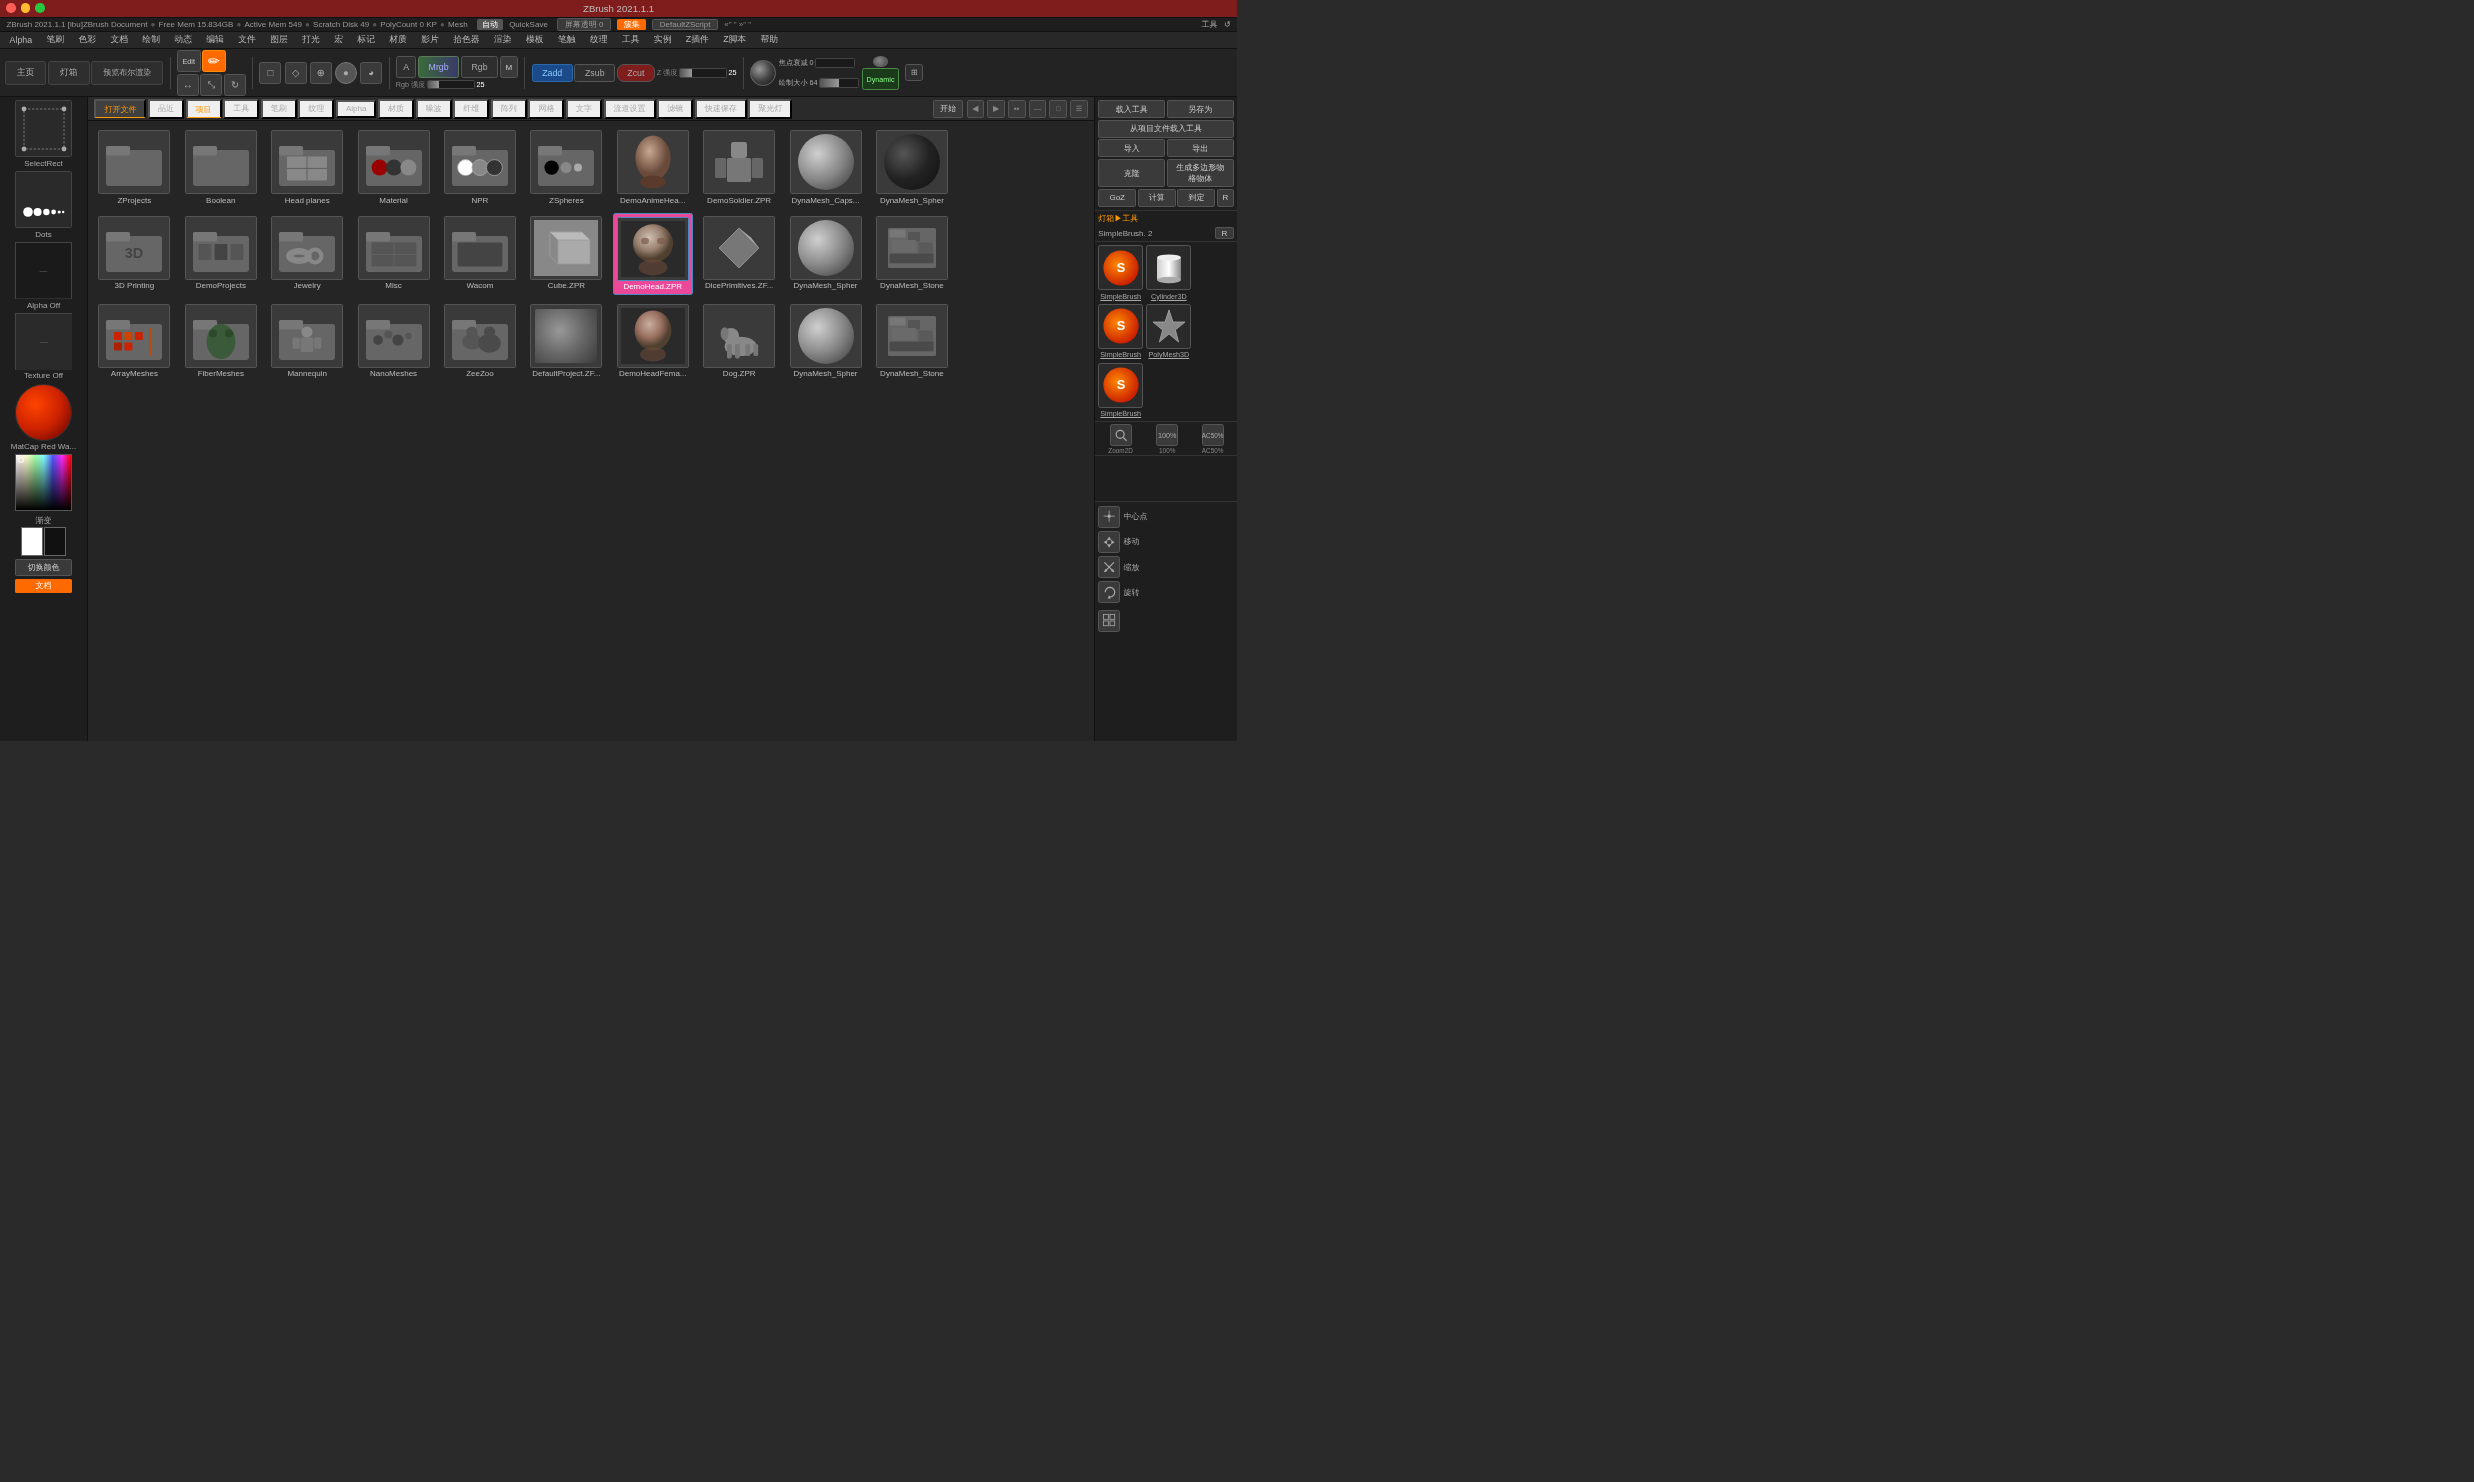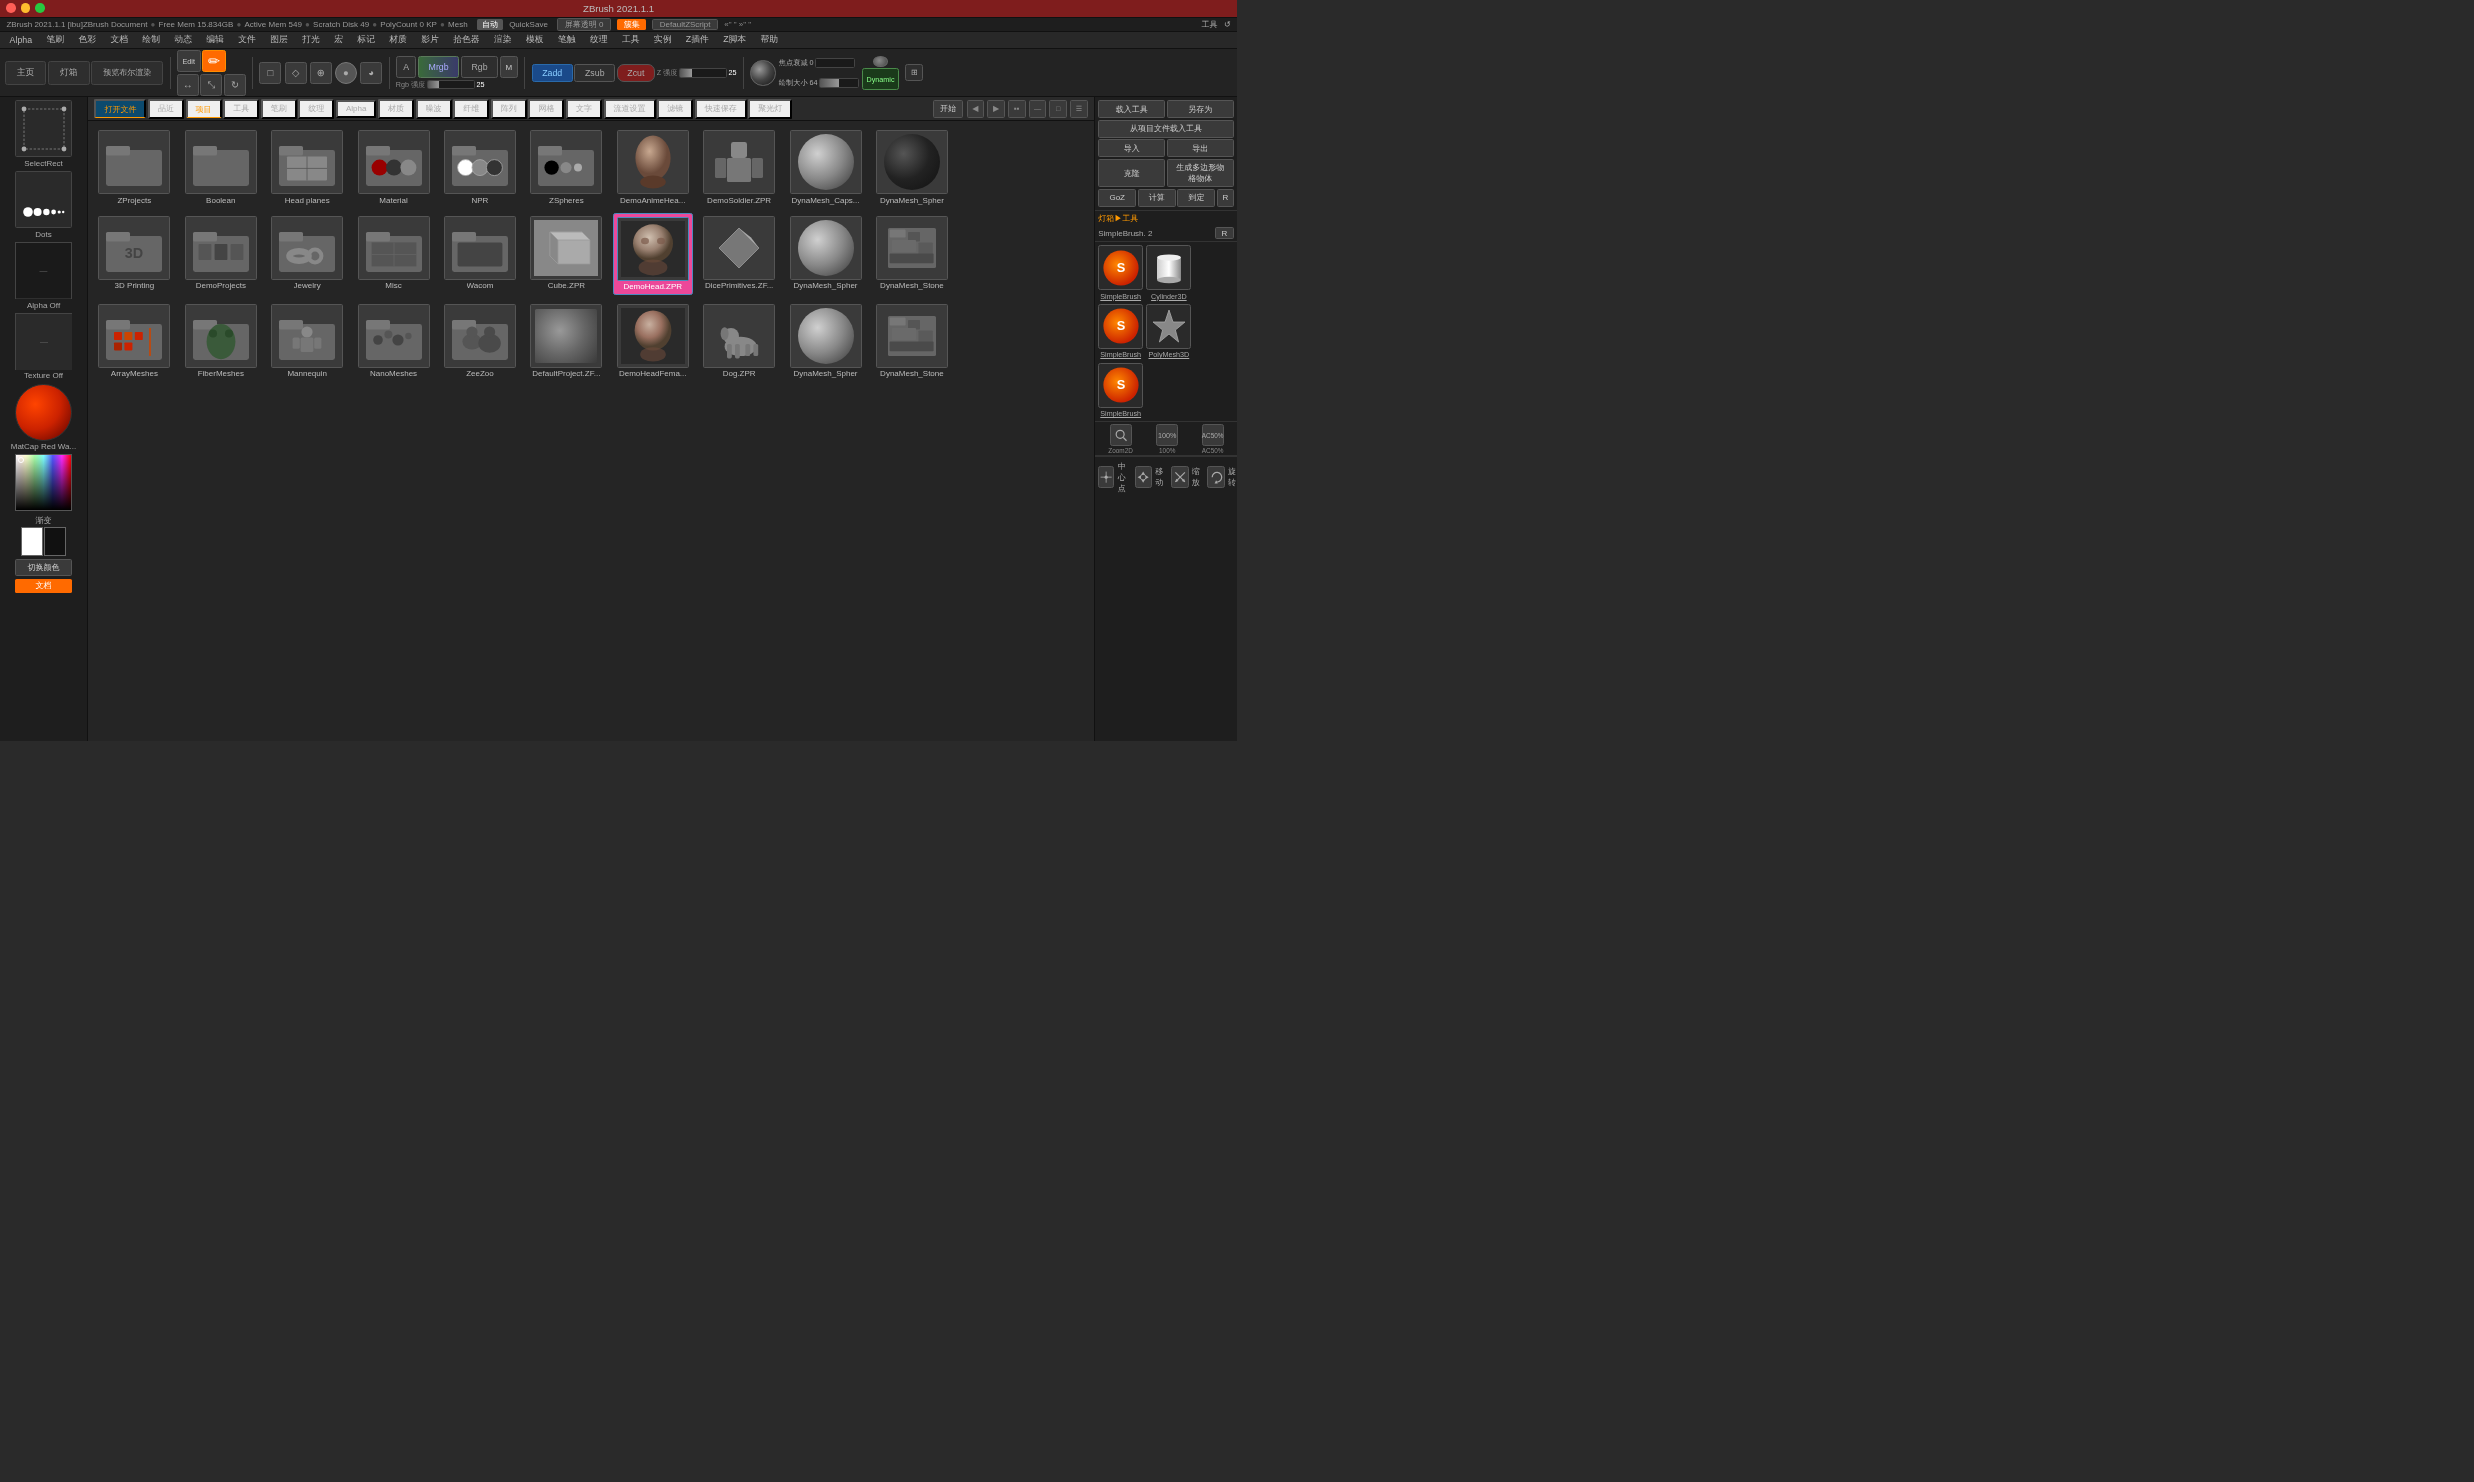--- a/index.html
+++ b/index.html
@@ -223,21 +223,21 @@
       border-bottom: 0.8px solid #111;
       flex-wrap: wrap;
     }
     .file-tab {
       padding: 2.4px 8px;
       color: #aaa;
       font-size: 8px;
       cursor: pointer;
       border-radius: 1.6px;
     }
-    .file-tab.active { background: #0c4a6e; color: #ff9900; border-bottom: 1.6px solid #ff9900; }
+    .file-tab.active { background: #404040; color: #ff9900; border-bottom: 1.6px solid #ff9900; }
     .file-toolbar-btn {
       background: #3a3a3a;
       border: 0.8px solid #555;
       border-radius: 1.6px;
       color: #ccc;
       font-size: 8px;
       padding: 1.6px 6.4px;
       cursor: pointer;
       height: 17.5px;
     }
@@ -1364,21 +1364,21 @@
         </div>
         <div style="display:flex; flex-direction:column; align-items:center; gap:0.8px; cursor:pointer;">
           <div class="right-icon">
             <span style="font-size:6.4px;color:#aaa">AC50%</span>
           </div>
           <span style="font-size:6.4px;color:#888">AC50%</span>
         </div>
       </div>
     </div>
 
-    <div style="padding:3.2px; display:flex; flex-direction:row; gap:3.2px; border-top:0.8px solid #333;">
+    <div style="padding:3.2px; display:flex; flex-direction:column; gap:3.2px; border-top:0.8px solid #333;margin-top:45px;">
 
       <div style="display:flex; align-items:center; gap:3.2px; cursor:pointer;">
         <div class="right-icon">
           <svg width="14.3" height="14.3" viewBox="0 0 18 18">
             <line x1="9" y1="2" x2="9" y2="16" stroke="#aaa" stroke-width="1"></line>
             <line x1="2" y1="9" x2="16" y2="9" stroke="#aaa" stroke-width="1"></line>
             <circle cx="9" cy="9" r="2" fill="#aaa"></circle>
           </svg>
         </div>
         <span style="font-size:8px;color:#aaa;">中心点</span>

